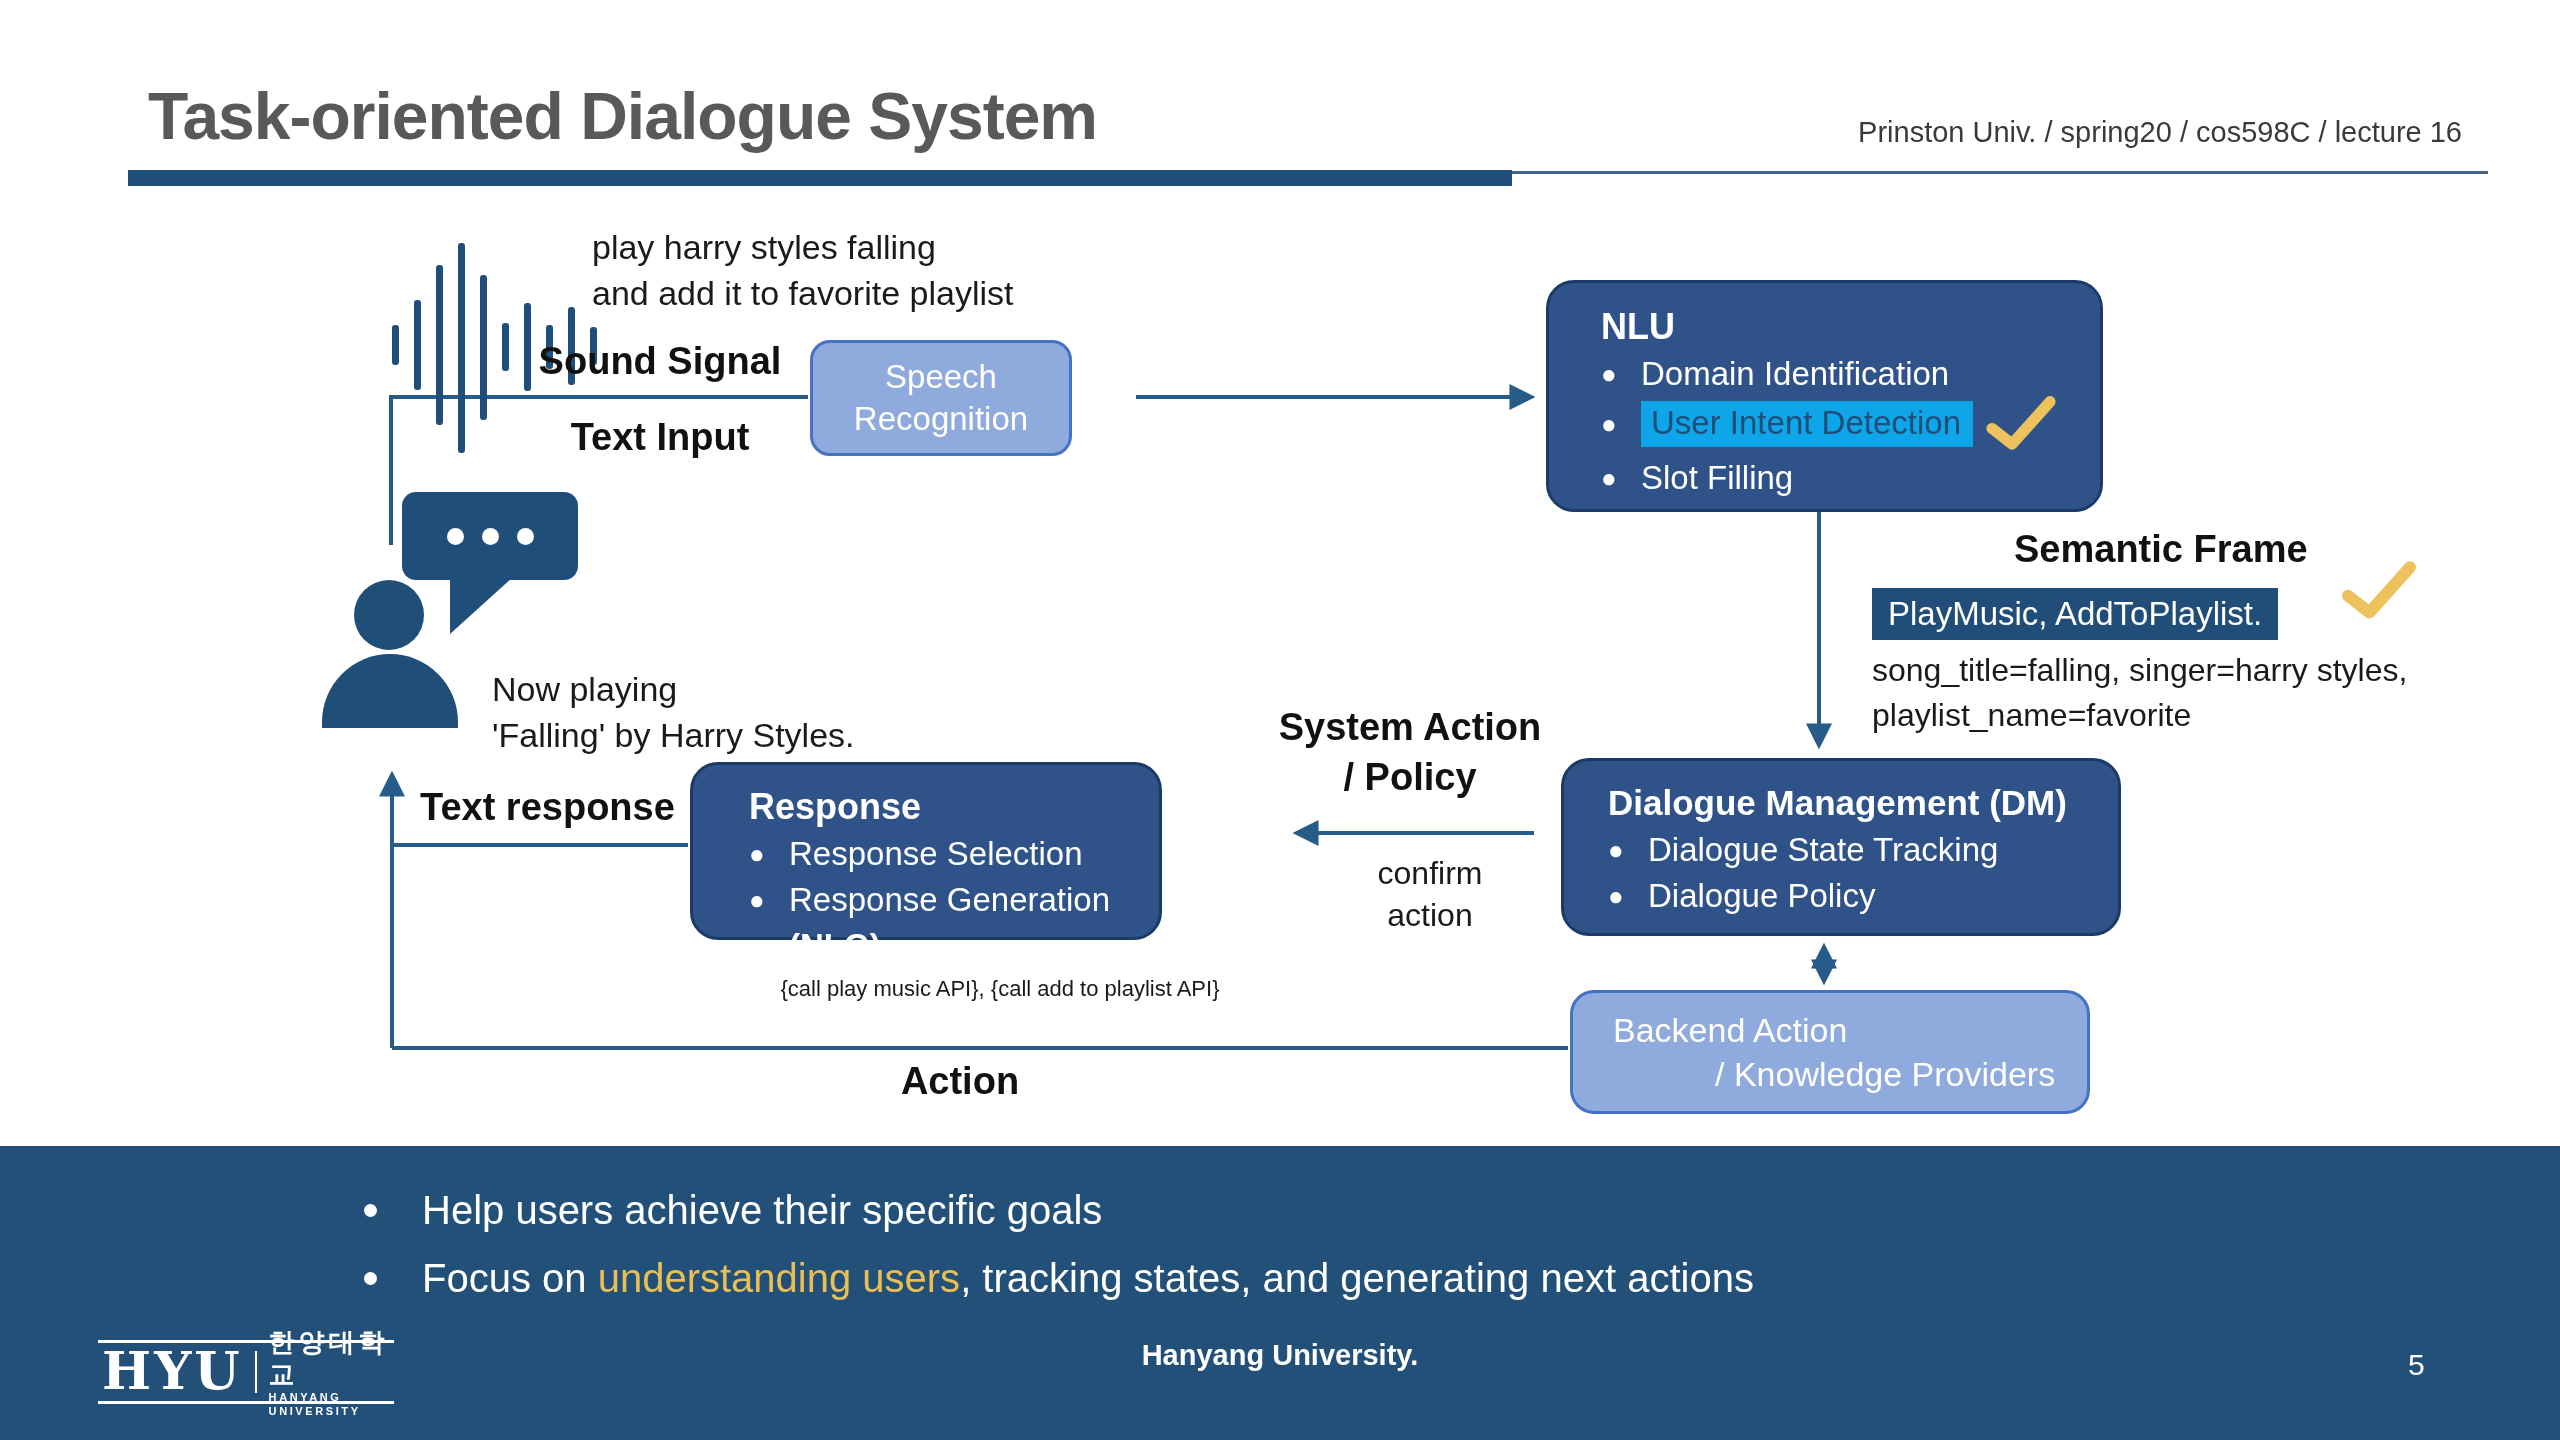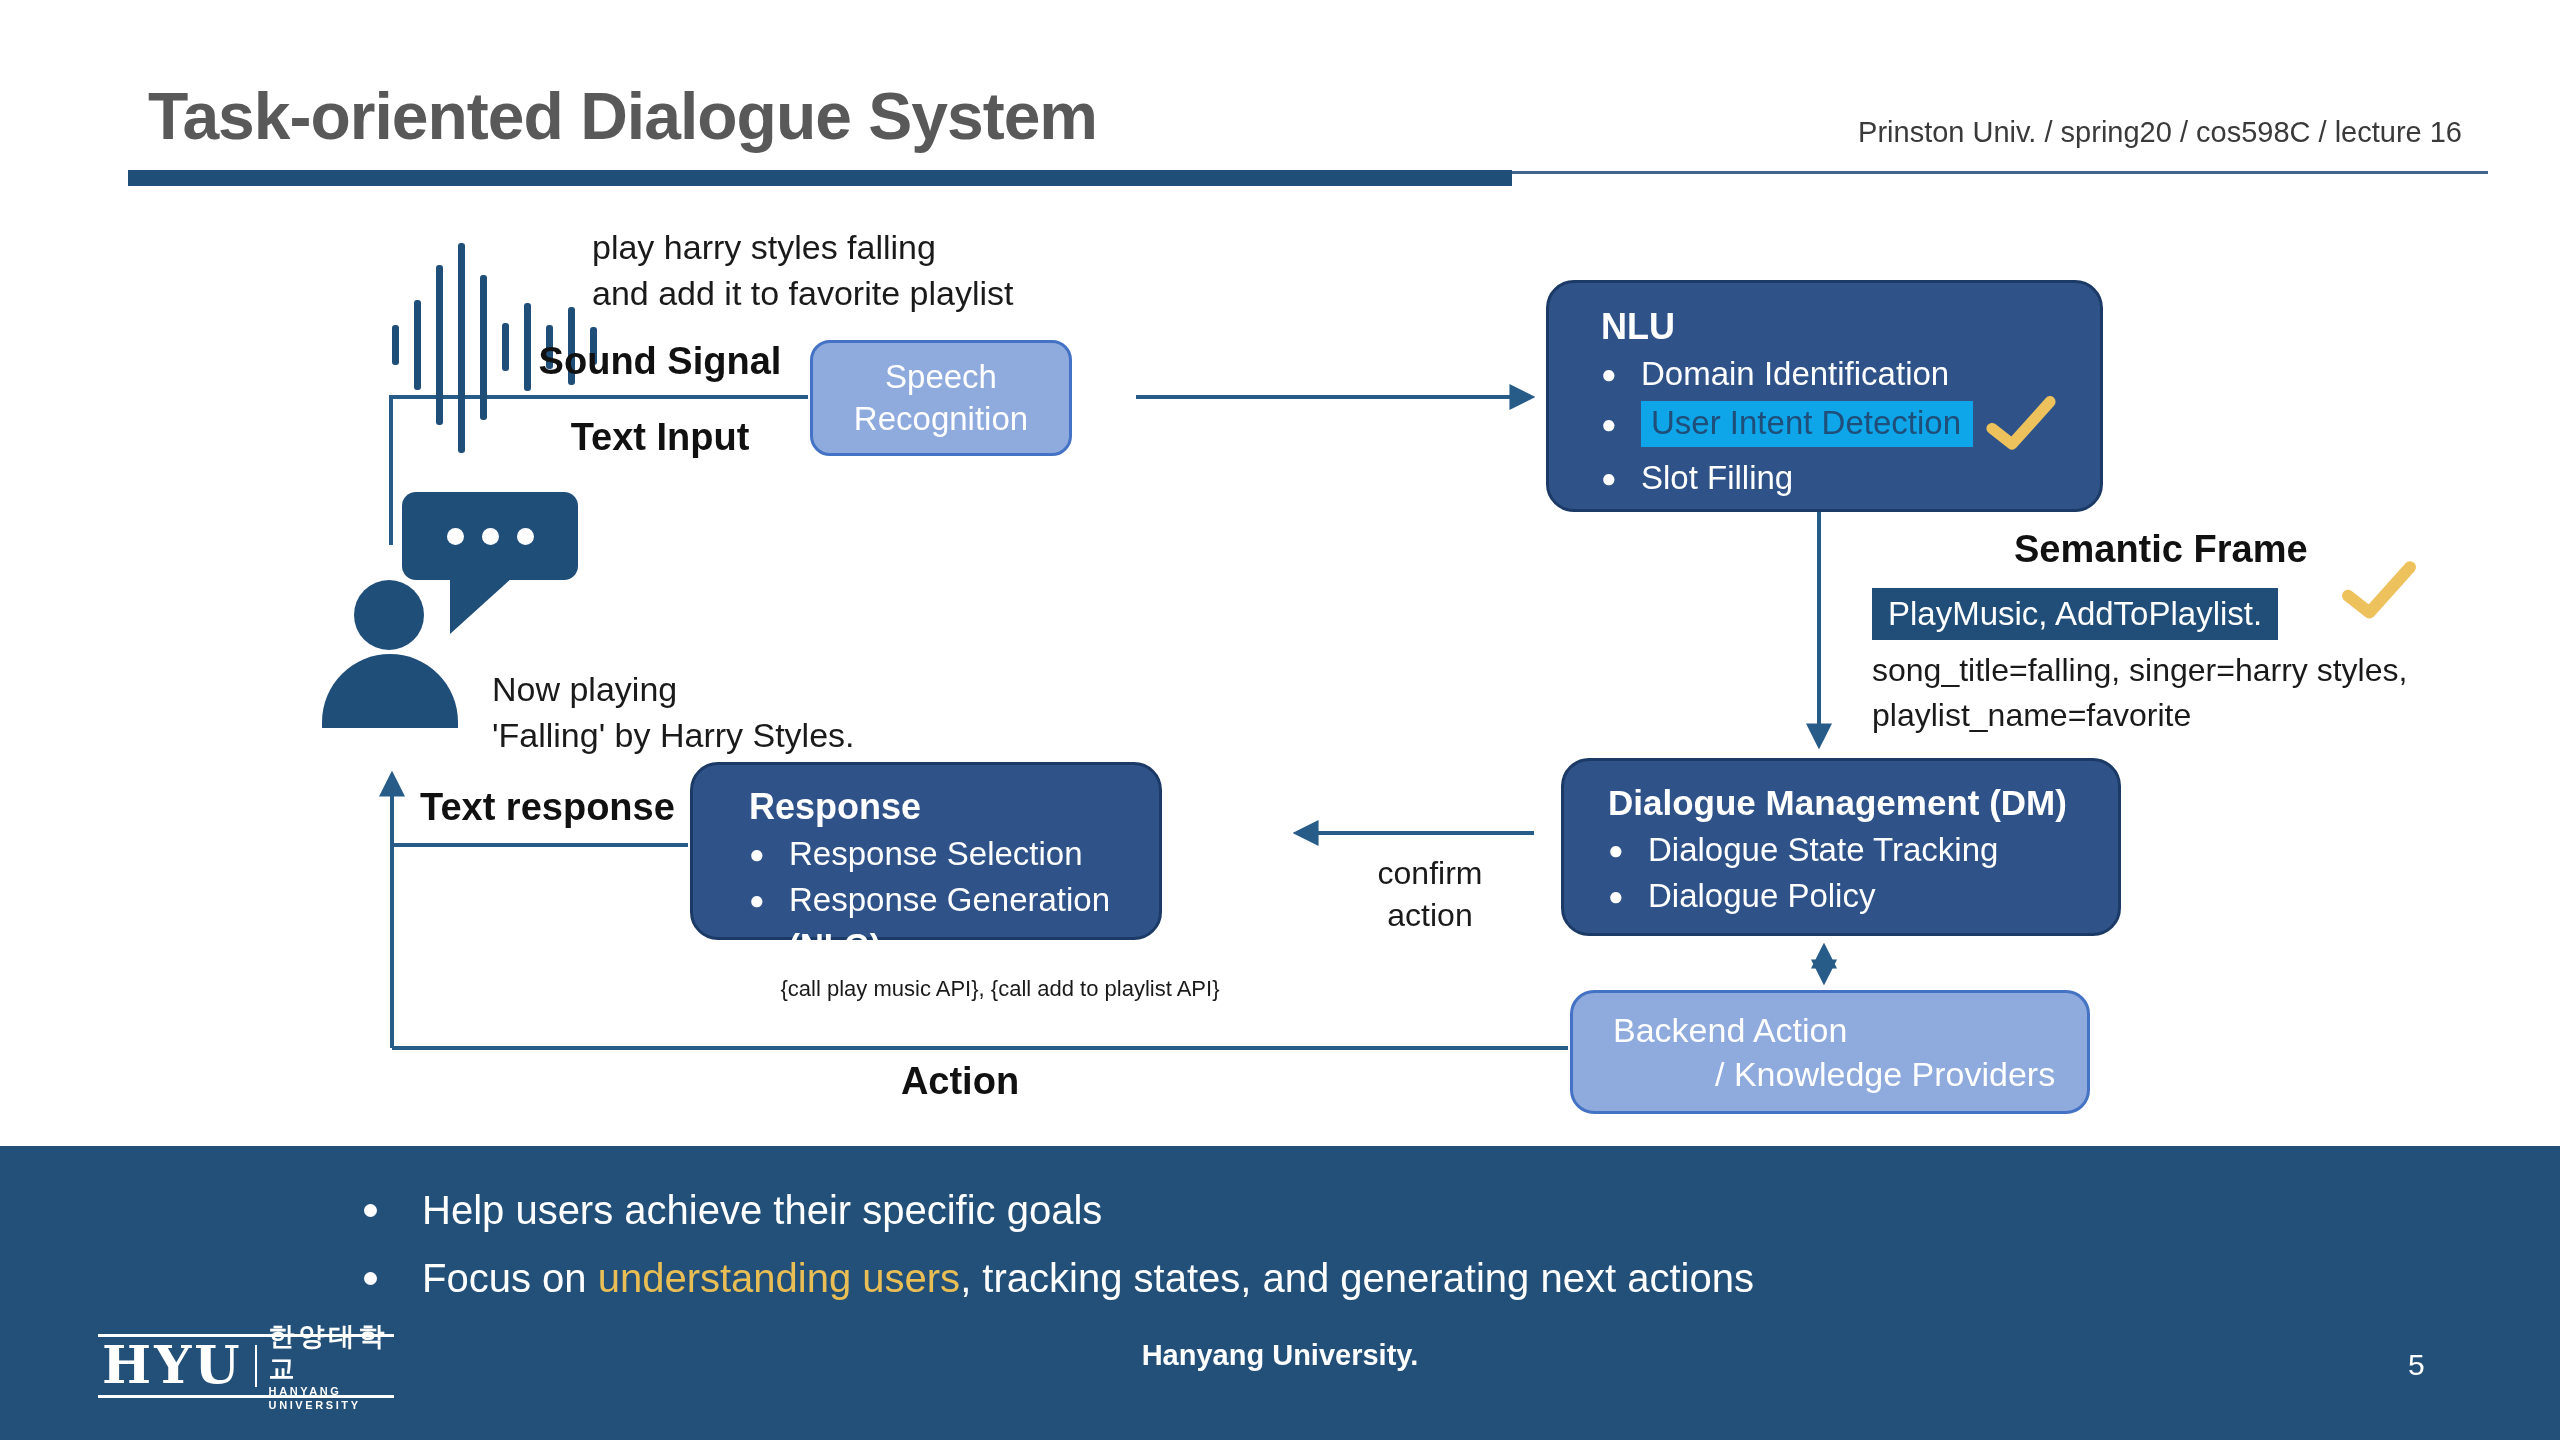--- a/index.html
+++ b/index.html
@@ -160,20 +160,24 @@
     <div class="row">
       <span class="dot">●</span>
       <span>Dialogue State Tracking</span>
     </div>
     <div class="row">
       <span class="dot">●</span>
       <span>Dialogue Policy</span>
     </div>
   </div>
 
+  <div class="abs t-bold z2" style="left:1270px;top:702px;width:280px;text-align:center;font-size:38px;line-height:50px;">
+    <div>System Action</div>
+    <div>/ Policy</div>
+  </div>
   <div class="abs t-black z2" style="left:1330px;top:852px;width:200px;text-align:center;font-size:32px;line-height:42px;">
     <div>confirm</div>
     <div>action</div>
   </div>
 
   <div class="abs box-navy z2" style="left:690px;top:762px;width:472px;height:178px;padding:18px 0 0 56px;">
     <div class="box-title">Response</div>
     <div class="row">
       <span class="dot">●</span>
       <span>Response Selection</span>
@@ -221,21 +225,21 @@
         <span>Help users achieve their specific goals</span>
       </div>
       <div class="sum-row">
         <span class="sum-dot">
             <i></i>
           </span>
         <span><span>Focus on </span><span class="gold">understanding users</span><span>, tracking states, and generating next actions</span></span>
       </div>
     </div>
 
-    <div class="hyu" style="position:absolute;left:98px;top:188px;">
+    <div class="hyu" style="position:absolute;left:98px;top:194px;">
       <span class="hyu-acr">HYU</span>
       <span class="hyu-div"></span>
       <span class="hyu-col">
         <span class="hyu-kr">한양대학교</span>
         <span class="hyu-en">HANYANG UNIVERSITY</span>
       </span>
     </div>
     <div class="lab" style="position:absolute;left:0;top:190px;">
       <div>Hanyang University.</div>
     </div>

